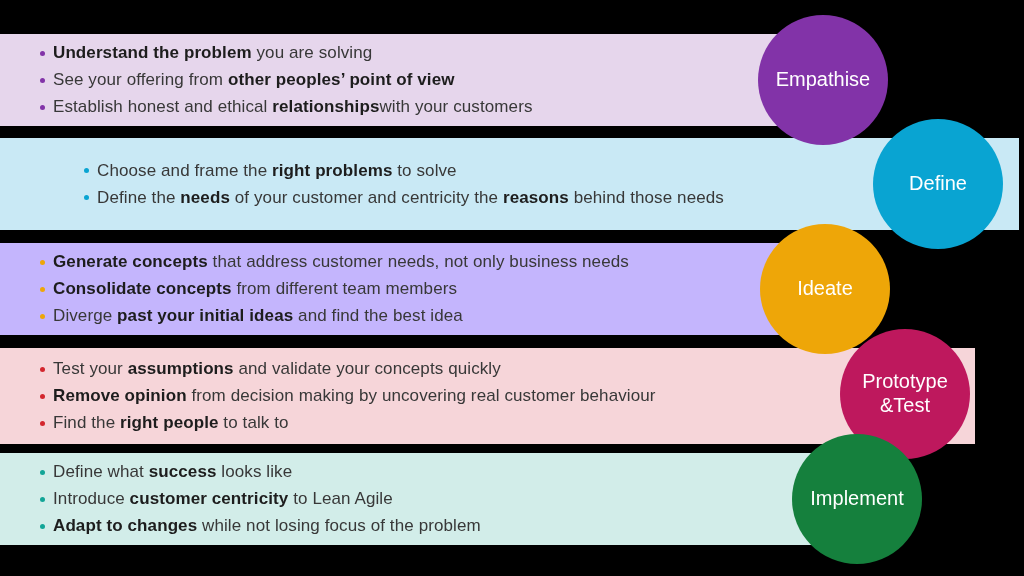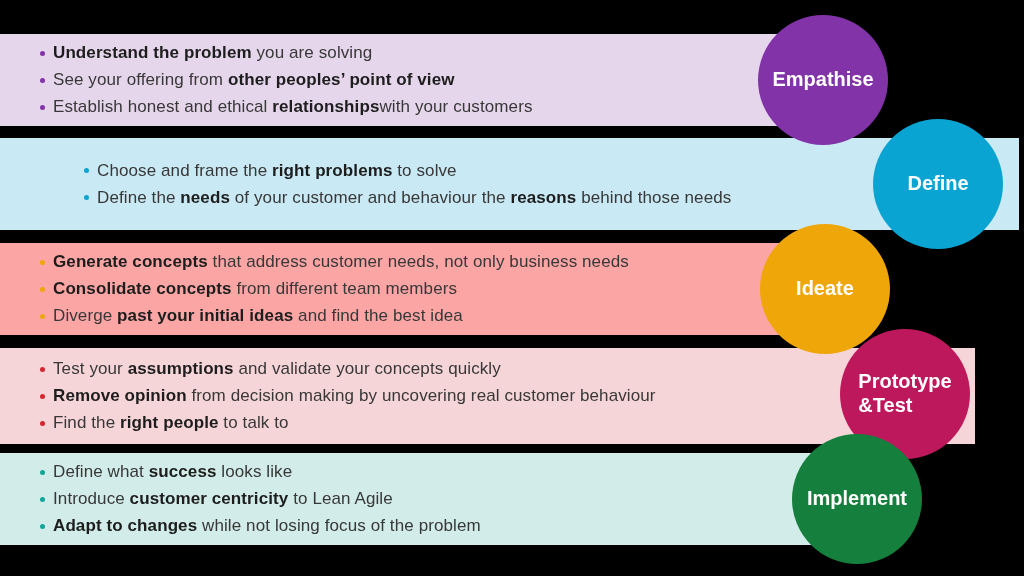--- a/index.html
+++ b/index.html
@@ -47,24 +47,24 @@
   }
   .circle {
     position: absolute;
     border-radius: 50%;
     display: flex;
     align-items: center;
     justify-content: center;
   }
   .circle-label {
     color: #ffffff;
-    font-weight: 700;
+    font-weight: 400;
     font-size: 20px;
     line-height: 1.18;
-    text-align: left;
+    text-align: center;
   }
 </style>
 </head>
 <body>
 
 <div class="canvas">
   <div id="bands">
       <div class="band" style="top: 34px; width: 860px; height: 92px; background: rgb(230, 214, 236);">
         <div class="bullet">
           <span class="dot" style="background: rgb(130, 51, 168);"></span>
@@ -79,24 +79,24 @@
           <span class="bullet-text"><span>Establish honest and ethical </span><b>relationships</b><span>with your customers</span></span>
         </div>
       </div>
       <div class="band" style="top: 138px; width: 975px; height: 92px; background: rgb(201, 233, 245); padding-left: 44px;">
         <div class="bullet">
           <span class="dot" style="background: rgb(9, 164, 210);"></span>
           <span class="bullet-text"><span>Choose and frame the </span><b>right problems</b><span> to solve</span></span>
         </div>
         <div class="bullet">
           <span class="dot" style="background: rgb(9, 164, 210);"></span>
-          <span class="bullet-text"><span>Define the </span><b>needs</b><span> of your customer and behaviour the </span><b>reasons</b><span> behind those needs</span></span>
+          <span class="bullet-text"><span>Define the </span><b>needs</b><span> of your customer and centricity the </span><b>reasons</b><span> behind those needs</span></span>
         </div>
       </div>
-      <div class="band" style="top: 243px; width: 860px; height: 92px; background: #fca5a5;">
+      <div class="band" style="top: 243px; width: 860px; height: 92px; background: #c4b5fd;">
         <div class="bullet">
           <span class="dot" style="background: rgb(238, 166, 8);"></span>
           <span class="bullet-text"><b>Generate concepts</b><span> that address customer needs, not only business needs</span></span>
         </div>
         <div class="bullet">
           <span class="dot" style="background: rgb(238, 166, 8);"></span>
           <span class="bullet-text"><b>Consolidate concepts</b><span> from different team members</span></span>
         </div>
         <div class="bullet">
           <span class="dot" style="background: rgb(238, 166, 8);"></span>

